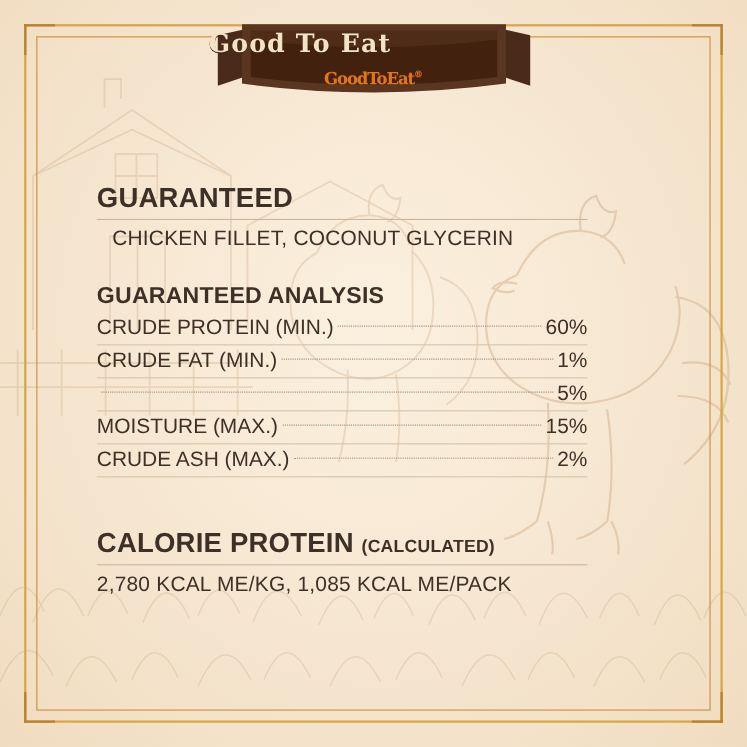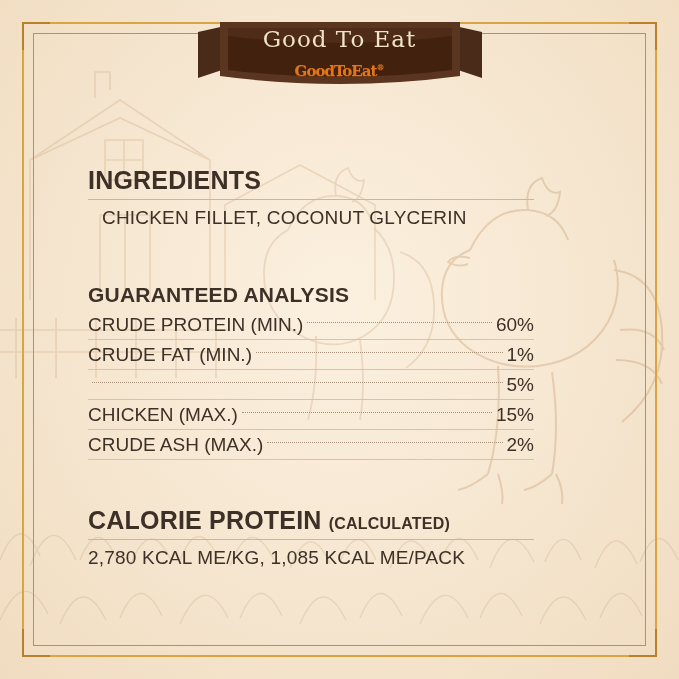--- a/index.html
+++ b/index.html
@@ -63,24 +63,24 @@
     transform: translateX(-50%);
     width: 300px;
     height: 84px;
   }
   .banner-svg { position: absolute; inset: 0; width: 100%; height: 100%; }
   .banner-title {
     position: absolute;
     top: 16px;
     left: 0;
     width: 100%;
-    text-align: center;
+    text-align: left;
     font-family: "DejaVu Serif", serif;
     font-size: 23px;
-    font-weight: normal;
+    font-weight: bold;
     letter-spacing: 1px;
     color: #f3e2c4;
     text-shadow: 0 1px 0 #3a2114;
   }
   .banner-sub {
     position: absolute;
     top: 52px;
     left: 0;
     width: 100%;
     text-align: center;
@@ -123,21 +123,21 @@
   }
   .ingredients-body {
     font-size: 19px;
     color: #3d3027;
     letter-spacing: 0.2px;
     margin-left: 14px;
   }
 
   .ga-title {
     font-size: 21px;
-    margin-top: 54px;
+    margin-top: 28px;
     margin-bottom: 3px;
   }
 
   .ga-row {
     display: flex;
     align-items: center;
     font-size: 19px;
     color: #3d3027;
     padding: 4px 0 3px 0;
     border-bottom: 1px solid #d6c4aa;
@@ -240,21 +240,21 @@
       <path d="M38 18 H262 V26 Q150 40 38 26 Z" fill="#5a3520" opacity="0.5"></path>
     </svg>
     <div class="banner-title">Good To Eat</div>
     <div class="banner-sub">
       <span>GoodToEat</span><span class="reg">®</span>
     </div>
   </div>
 
   <div class="content">
 
-    <div class="section-title ingredients-title">INGREDIENTS</div>
+    <div class="section-title ingredients-title">GUARANTEED</div>
     <hr class="rule">
     <div class="ingredients-body">CHICKEN FILLET, COCONUT GLYCERIN</div>
 
     <div class="section-title ga-title">GUARANTEED ANALYSIS</div>
 
     <div>
       <div class="ga-row">
         <span class="ga-label">CRUDE PROTEIN (MIN.)</span>
         <span class="ga-dots"></span>
         <span class="ga-value">60%</span>
@@ -262,21 +262,21 @@
       <div class="ga-row">
         <span class="ga-label">CRUDE FAT (MIN.)</span>
         <span class="ga-dots"></span>
         <span class="ga-value">1%</span>
       </div>
       <div class="ga-row">
         <span class="ga-dots"></span>
         <span class="ga-value">5%</span>
       </div>
       <div class="ga-row">
-        <span class="ga-label">CHICKEN (MAX.)</span>
+        <span class="ga-label">MOISTURE (MAX.)</span>
         <span class="ga-dots"></span>
         <span class="ga-value">15%</span>
       </div>
       <div class="ga-row">
         <span class="ga-label">CRUDE ASH (MAX.)</span>
         <span class="ga-dots"></span>
         <span class="ga-value">2%</span>
       </div>
     </div>
 

